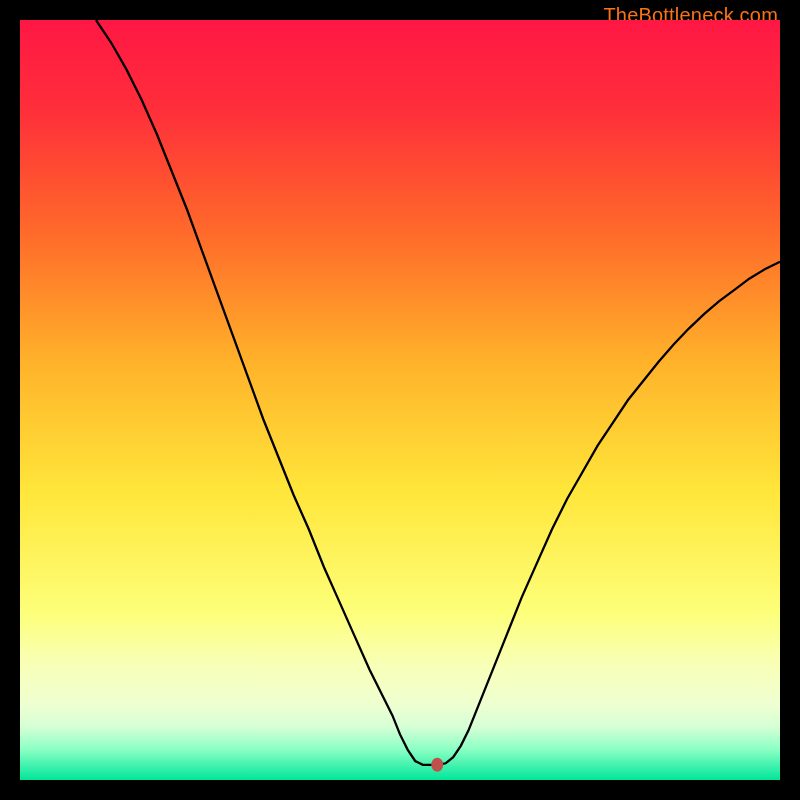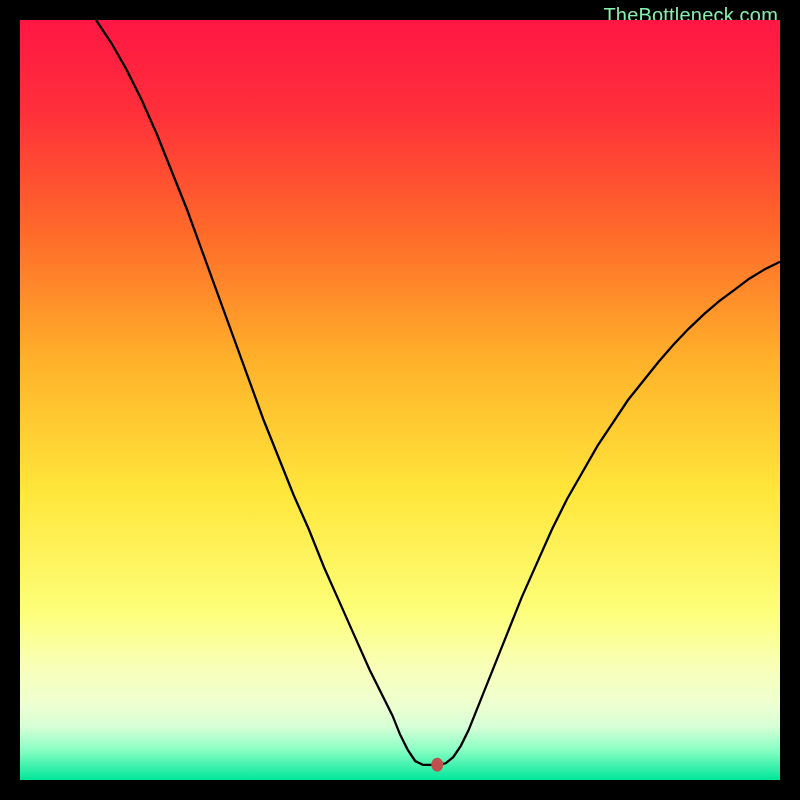--- a/index.html
+++ b/index.html
@@ -20,21 +20,21 @@
     position: absolute;
     left: 20px;
     top: 20px;
     width: 760px;
     height: 760px;
   }
   .watermark {
     position: absolute;
     top: 4px;
     right: 22px;
-    color: #86efac;
+    color: #f97316;
     font-size: 20px;
     font-weight: 500;
     letter-spacing: 0.2px;
   }
 </style>
 </head>
 <body>
 
 <div class="frame">
   <div class="watermark">TheBottleneck.com</div>

